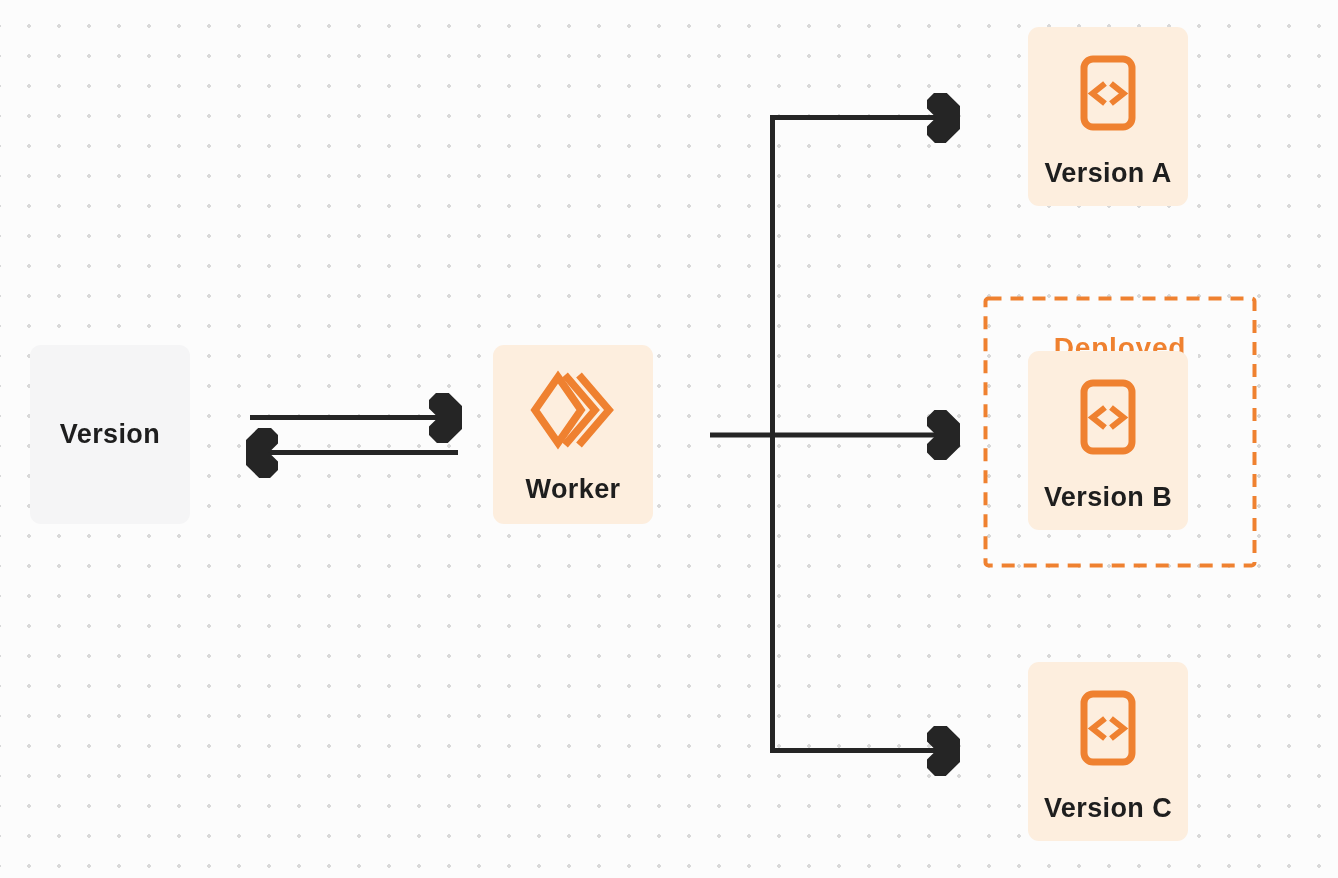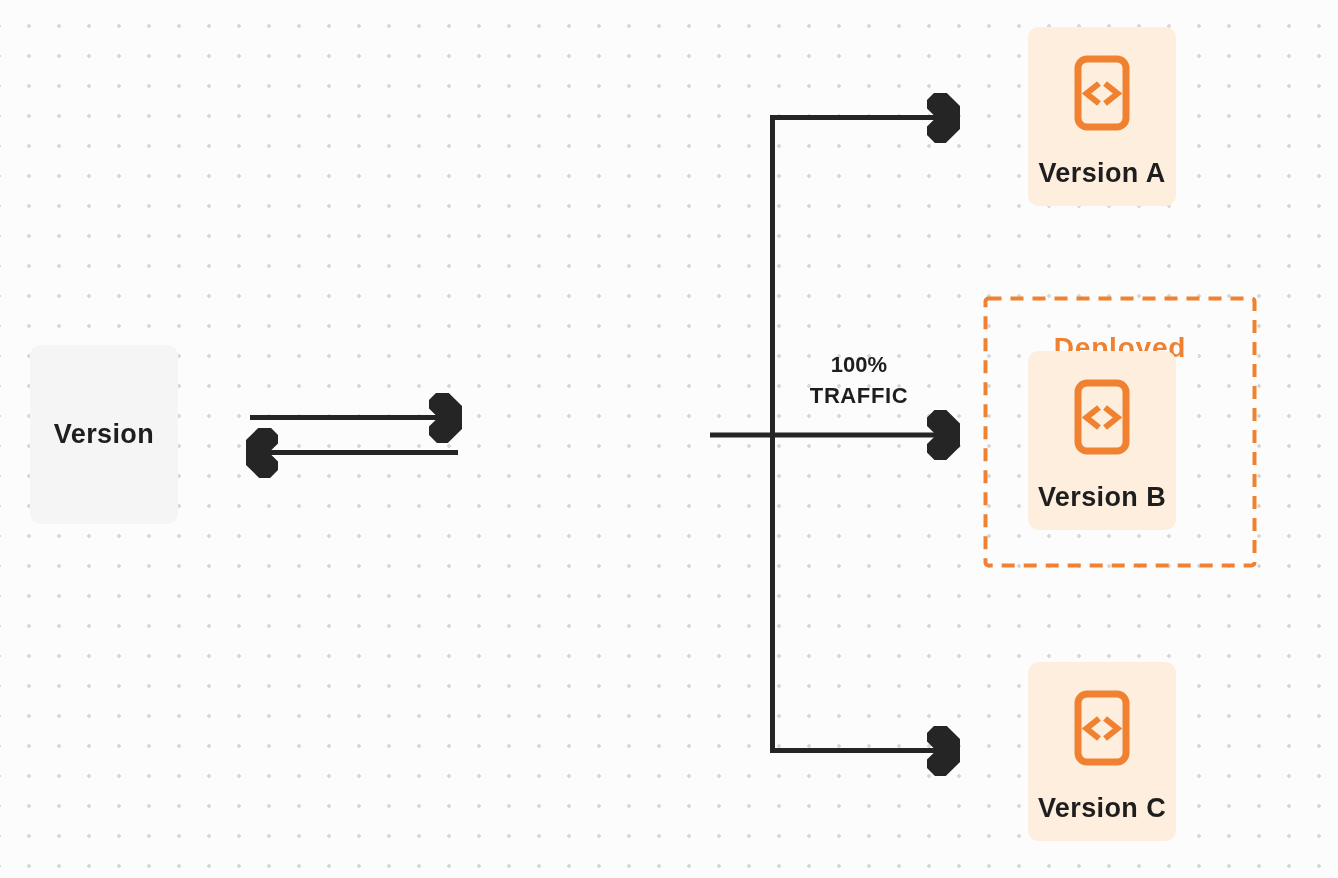--- a/index.html
+++ b/index.html
@@ -17,21 +17,21 @@
     position:relative;width:1338px;height:878px;overflow:hidden;
     background-color:var(--page-bg);
     background-image:radial-gradient(circle,var(--dot) 1.6px,transparent 1.8px);
     background-size:30px 30px;
     background-position:14px 11px;
   }
   svg{display:block;}
   .connectors{position:absolute;left:0;top:0;}
   .connectors path{fill:none;stroke:var(--line-dark);stroke-width:5;stroke-linejoin:miter;}
   .node{
-    position:absolute;width:148px;height:179px;border-radius:11px;
+    position:absolute;width:160px;height:179px;border-radius:11px;
     display:flex;flex-direction:column;align-items:center;box-sizing:border-box;
   }
   .node.gray{background:var(--client-bg);justify-content:center;}
   .node.peach{background:var(--peach-bg);padding-top:28px;}
   .node-label{
     font-size:27px;font-weight:700;color:var(--text-dark);letter-spacing:.4px;
     line-height:1.15;white-space:nowrap;
   }
   .node.peach .node-label{margin-top:27px;}
   .icon-svg{overflow:visible;}
@@ -76,25 +76,29 @@
     <rect x="2.5" y="2.5" width="269" height="267" rx="3" stroke-dasharray="13 9"></rect>
   </svg>
   <div class="deployed-label-wrap">
     <span class="deployed-label">Deployed</span>
   </div>
 
   <div class="node gray" style="left:30px;top:345px;">
     <div class="node-label">Version</div>
   </div>
 
+  <div class="node peach" style="left:493px;top:345px;">
+    <svg class="icon-svg" width="78" height="74" viewBox="0 0 78 74">
+      <path d="M 24,4 L 47,37 L 24,70 L 1,37 Z" stroke-width="7.5"></path>
+      <path d="M 31,2 L 61,37 L 31,72" stroke-width="7.5"></path>
+      <path d="M 45,2 L 75,37 L 45,72" stroke-width="7.5"></path>
+    </svg>
+    <div class="node-label">Worker</div>
+  </div>
 
-  <div class="traffic">
-    <div>100%</div>
-    <div class="l2">TRAFFIC</div>
-  </div>
 
   <div class="node peach" style="left:1028px;top:27px;">
     <svg class="icon-svg" width="56" height="76" viewBox="0 0 56 76">
       <rect x="4" y="4" width="48" height="68" rx="9" stroke-width="7"></rect>
       <path d="M 25,28.5 L 12.5,38.5 L 25,48.5" stroke-width="6"></path>
       <path d="M 31,28.5 L 43.5,38.5 L 31,48.5" stroke-width="6"></path>
     </svg>
     <div class="node-label">Version A</div>
   </div>
 

